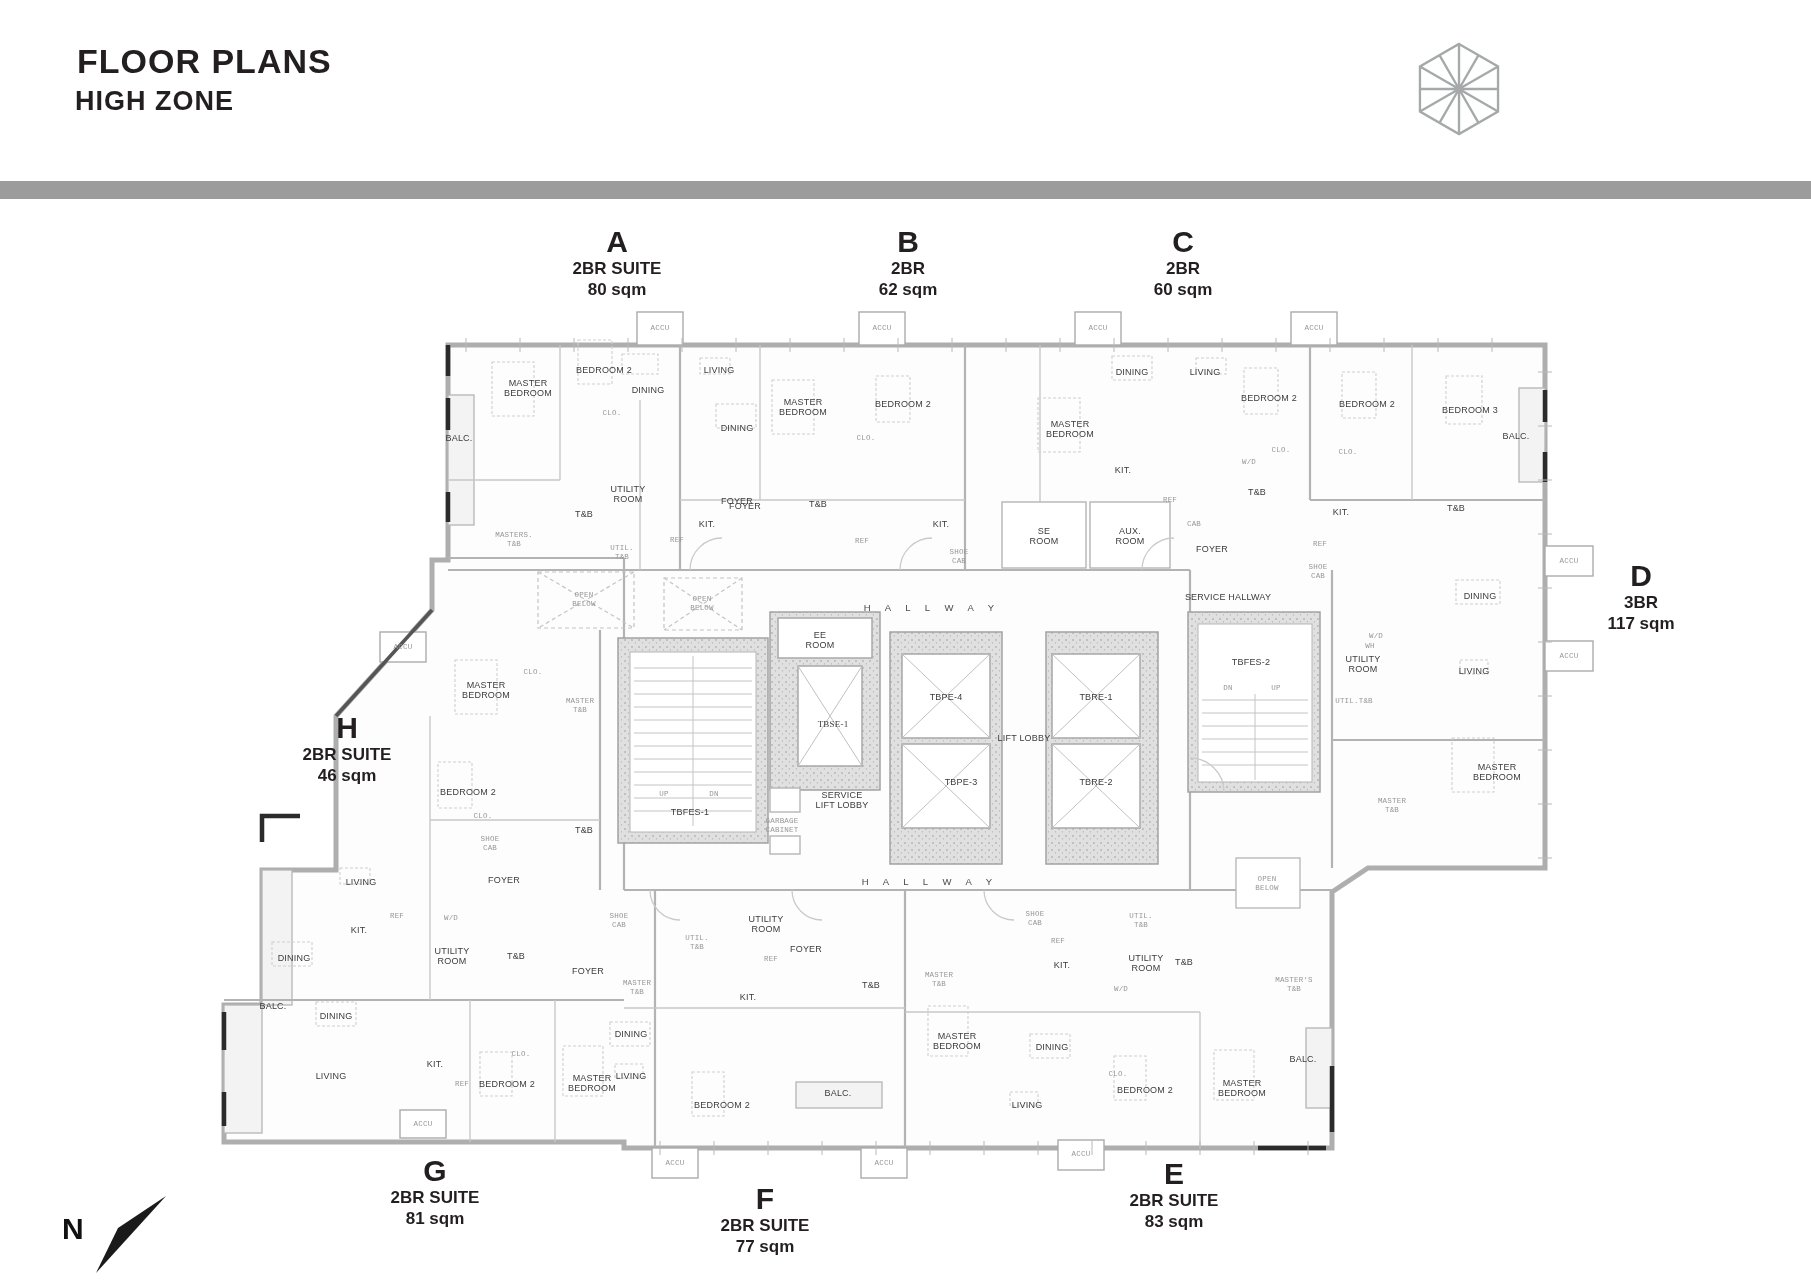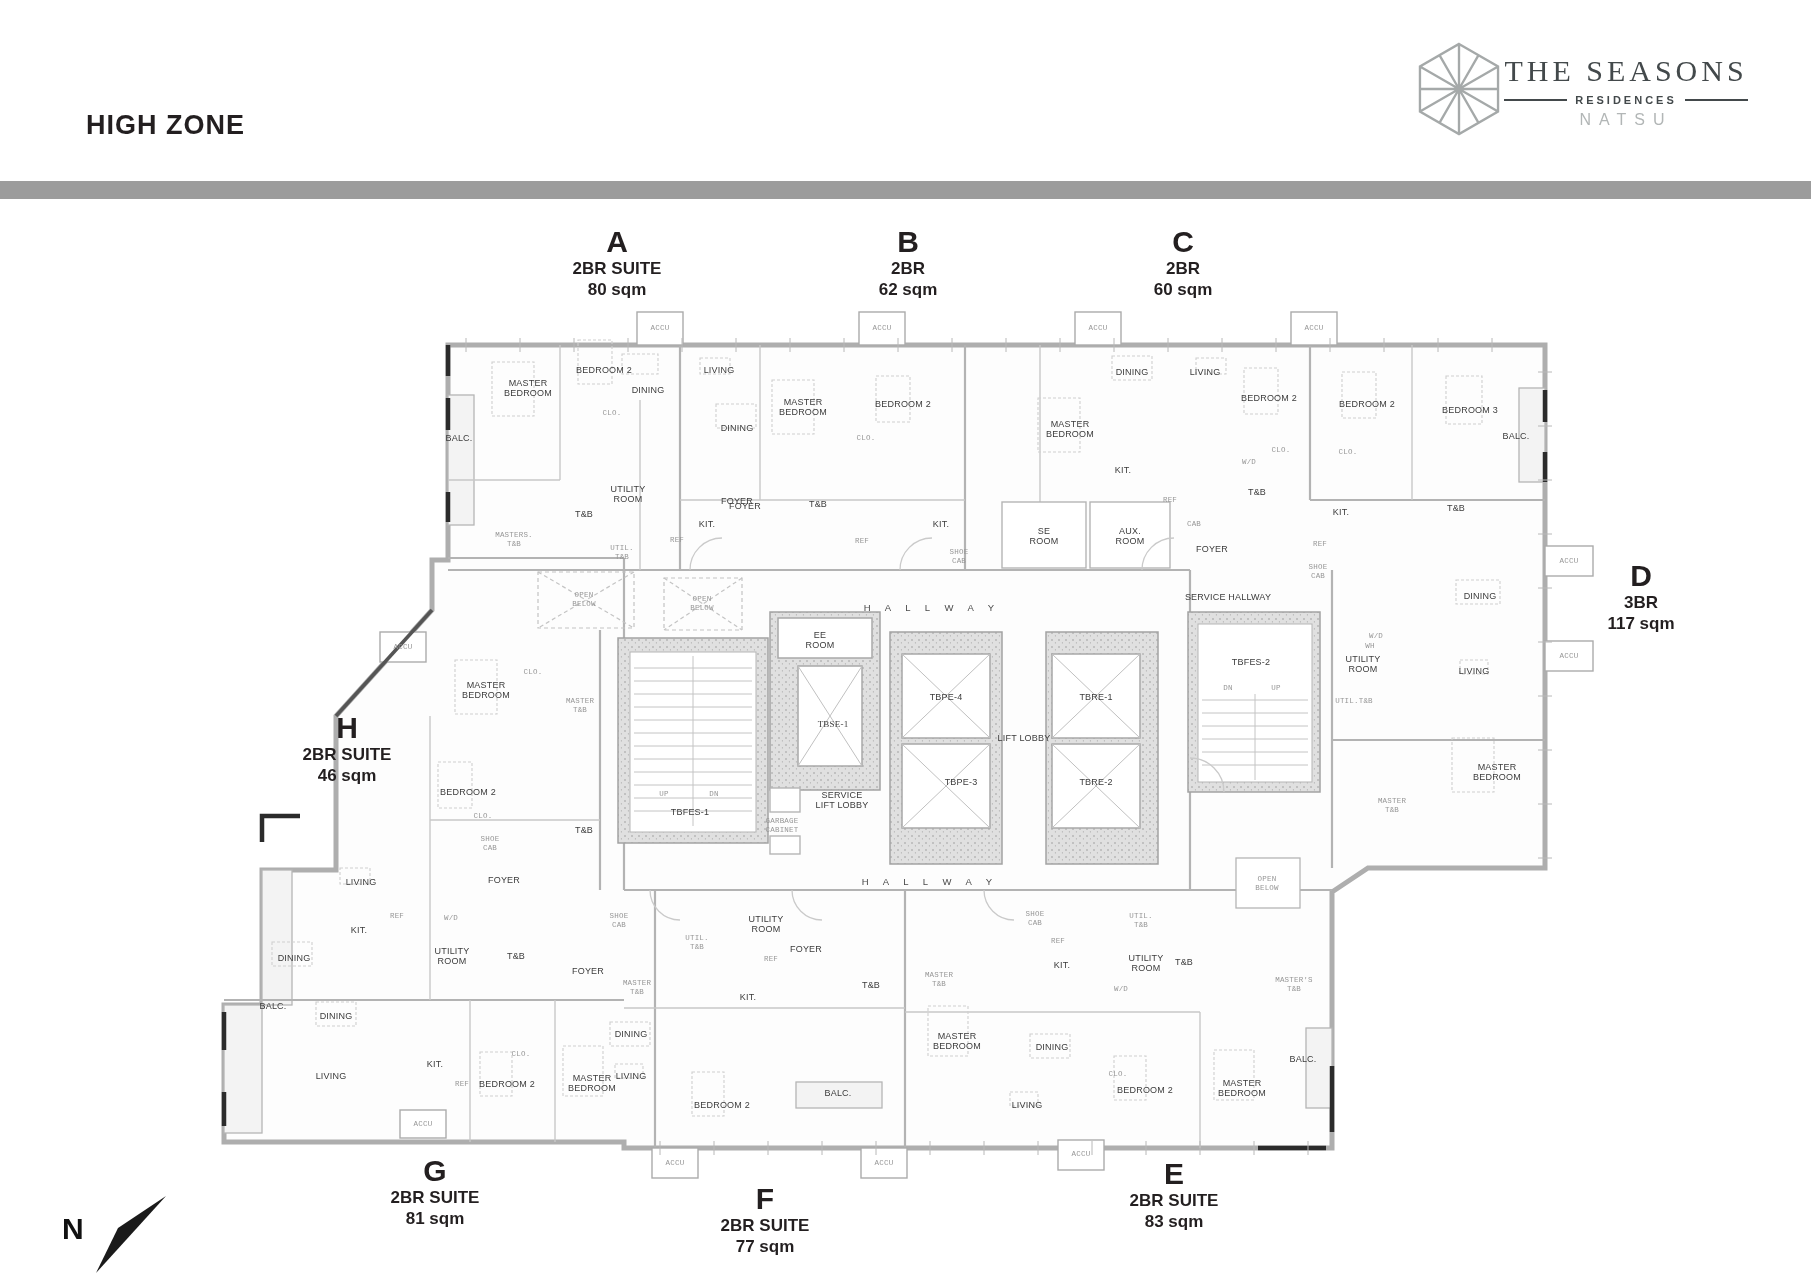--- a/index.html
+++ b/index.html
@@ -1,22 +1,22 @@
 <!DOCTYPE html>
 <html><head>
 <meta charset="utf-8">
 <style>
   html,body{margin:0;padding:0;background:#fff;}
   #page{position:relative;width:1811px;height:1280px;background:#fff;overflow:hidden;
         font-family:"Liberation Sans",sans-serif;}
   
   #title{position:absolute;left:77px;top:42px;font-size:34px;font-weight:700;
          letter-spacing:1px;color:#231f20;}
-  #subtitle{position:absolute;left:86px;top:86px;font-size:27px;font-weight:700;
-         letter-spacing:1px;color:#231f20;margin-top:24px;}
+  #subtitle{position:absolute;left:75px;top:86px;font-size:27px;font-weight:700;
+         letter-spacing:1px;color:#231f20;}
   #divider{position:absolute;left:0;top:181px;width:1811px;height:18px;background:#9c9c9c;}
   
   #logo{position:absolute;left:1404px;top:38px;width:370px;height:110px;}
   #logo-hex{position:absolute;left:6px;top:2px;width:98px;height:98px;}
   #logo-text{position:absolute;left:100px;top:16px;width:244px;text-align:center;}
   #brand-name{font-family:"Liberation Serif",serif;font-size:30px;letter-spacing:4px;
               color:#43494b;white-space:nowrap;}
   #brand-sub{display:flex;align-items:center;gap:8px;margin-top:6px;}
   .rule{flex:1;height:1.5px;background:#43494b;}
   #brand-sub span{font-size:11px;font-weight:700;letter-spacing:3px;color:#43494b;}
@@ -35,36 +35,28 @@
   .unit .ut{font:700 17px/21px "Liberation Sans",sans-serif;}
   
   #north{position:absolute;left:56px;top:1178px;width:150px;height:100px;}
   #north-label{position:absolute;left:6px;top:34px;font-size:30px;font-weight:700;color:#111;}
 </style>
 </head>
 <body>
 
 <div id="page">
 
+  <div id="title">FLOOR PLANS</div>
   <div id="subtitle">HIGH ZONE</div>
   <div id="divider"></div>
 
   <div id="logo">
     <svg id="logo-hex" viewBox="-50 -50 100 100">
         <path d="M2.8166876380389124e-15,-46 L 39.83716857408418,-22.999999999999996 L 39.83716857408418,22.999999999999996 L 2.8166876380389124e-15,46 L -39.83716857408418,22.999999999999996 L -39.837168574084174,-23.000000000000004 Z M2.8166876380389124e-15,-46 L2.8166876380389124e-15,46 M39.83716857408418,-22.999999999999996 L-39.83716857408418,22.999999999999996 M39.83716857408418,22.999999999999996 L-39.837168574084174,-23.000000000000004 M0,0 L19.91858428704209,-34.5 M19.91858428704209,-34.5 L2.8166876380389124e-15,-46 M19.91858428704209,-34.5 L39.83716857408418,-22.999999999999996 M0,0 L39.83716857408418,0 M39.83716857408418,0 L39.83716857408418,-22.999999999999996 M39.83716857408418,0 L39.83716857408418,22.999999999999996 M0,0 L19.91858428704209,34.5 M19.91858428704209,34.5 L39.83716857408418,22.999999999999996 M19.91858428704209,34.5 L2.8166876380389124e-15,46 M0,0 L-19.91858428704209,34.5 M-19.91858428704209,34.5 L2.8166876380389124e-15,46 M-19.91858428704209,34.5 L-39.83716857408418,22.999999999999996 M0,0 L-39.837168574084174,-3.552713678800501e-15 M-39.837168574084174,-3.552713678800501e-15 L-39.83716857408418,22.999999999999996 M-39.837168574084174,-3.552713678800501e-15 L-39.837168574084174,-23.000000000000004 M0,0 L-19.918584287042087,-34.5 M-19.918584287042087,-34.5 L-39.837168574084174,-23.000000000000004 M-19.918584287042087,-34.5 L2.8166876380389124e-15,-46 " fill="none" stroke="#a5a9a9" stroke-width="2.4"></path>
       </svg>
-    <div id="logo-text">
-      <div id="brand-name">THE SEASONS</div>
-      <div id="brand-sub">
-        <div class="rule"></div>
-        <span>RESIDENCES</span>
-        <div class="rule"></div>
-      </div>
-      <div id="brand-project">NATSU</div>
-    </div>
   </div>
 
   <div id="plan">
     <svg id="plan-svg" width="1811" height="1280" viewBox="0 0 1811 1280">
       <defs>
         <pattern id="stip" width="7" height="7" patternUnits="userSpaceOnUse">
           <rect width="7" height="7" fill="#e0e0e0"></rect>
           <circle cx="2" cy="3" r="0.8" fill="#9a9a9a"></circle>
           <circle cx="5.4" cy="5.8" r="0.6" fill="#a8a8a8"></circle>
         </pattern>

